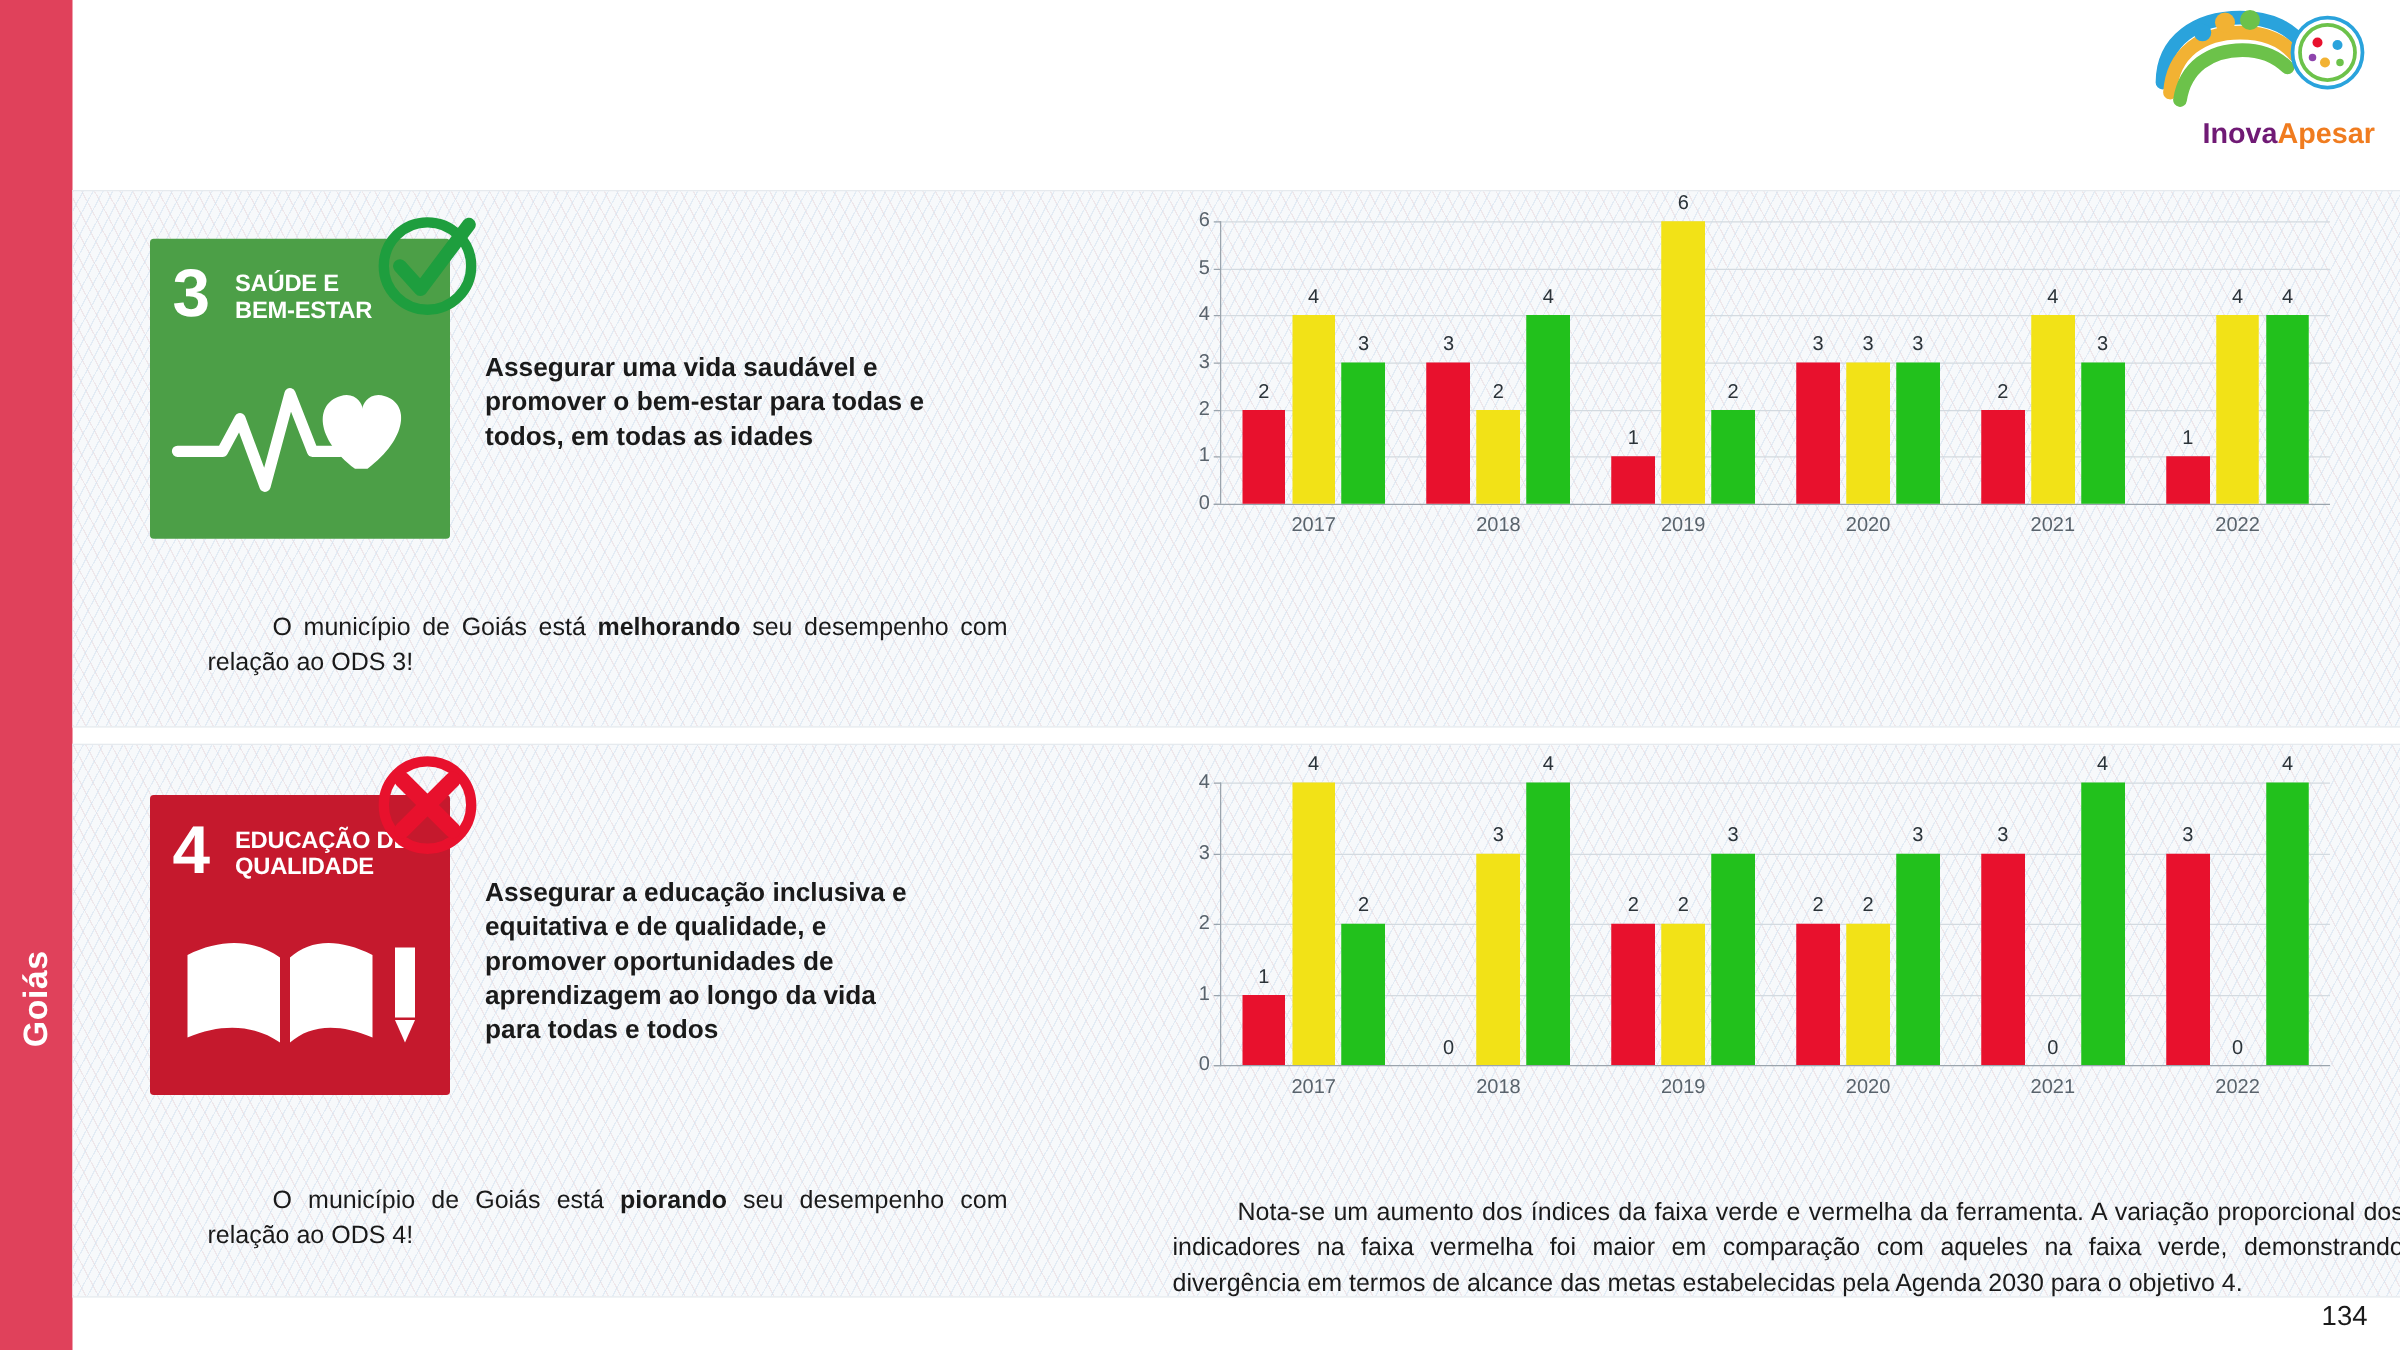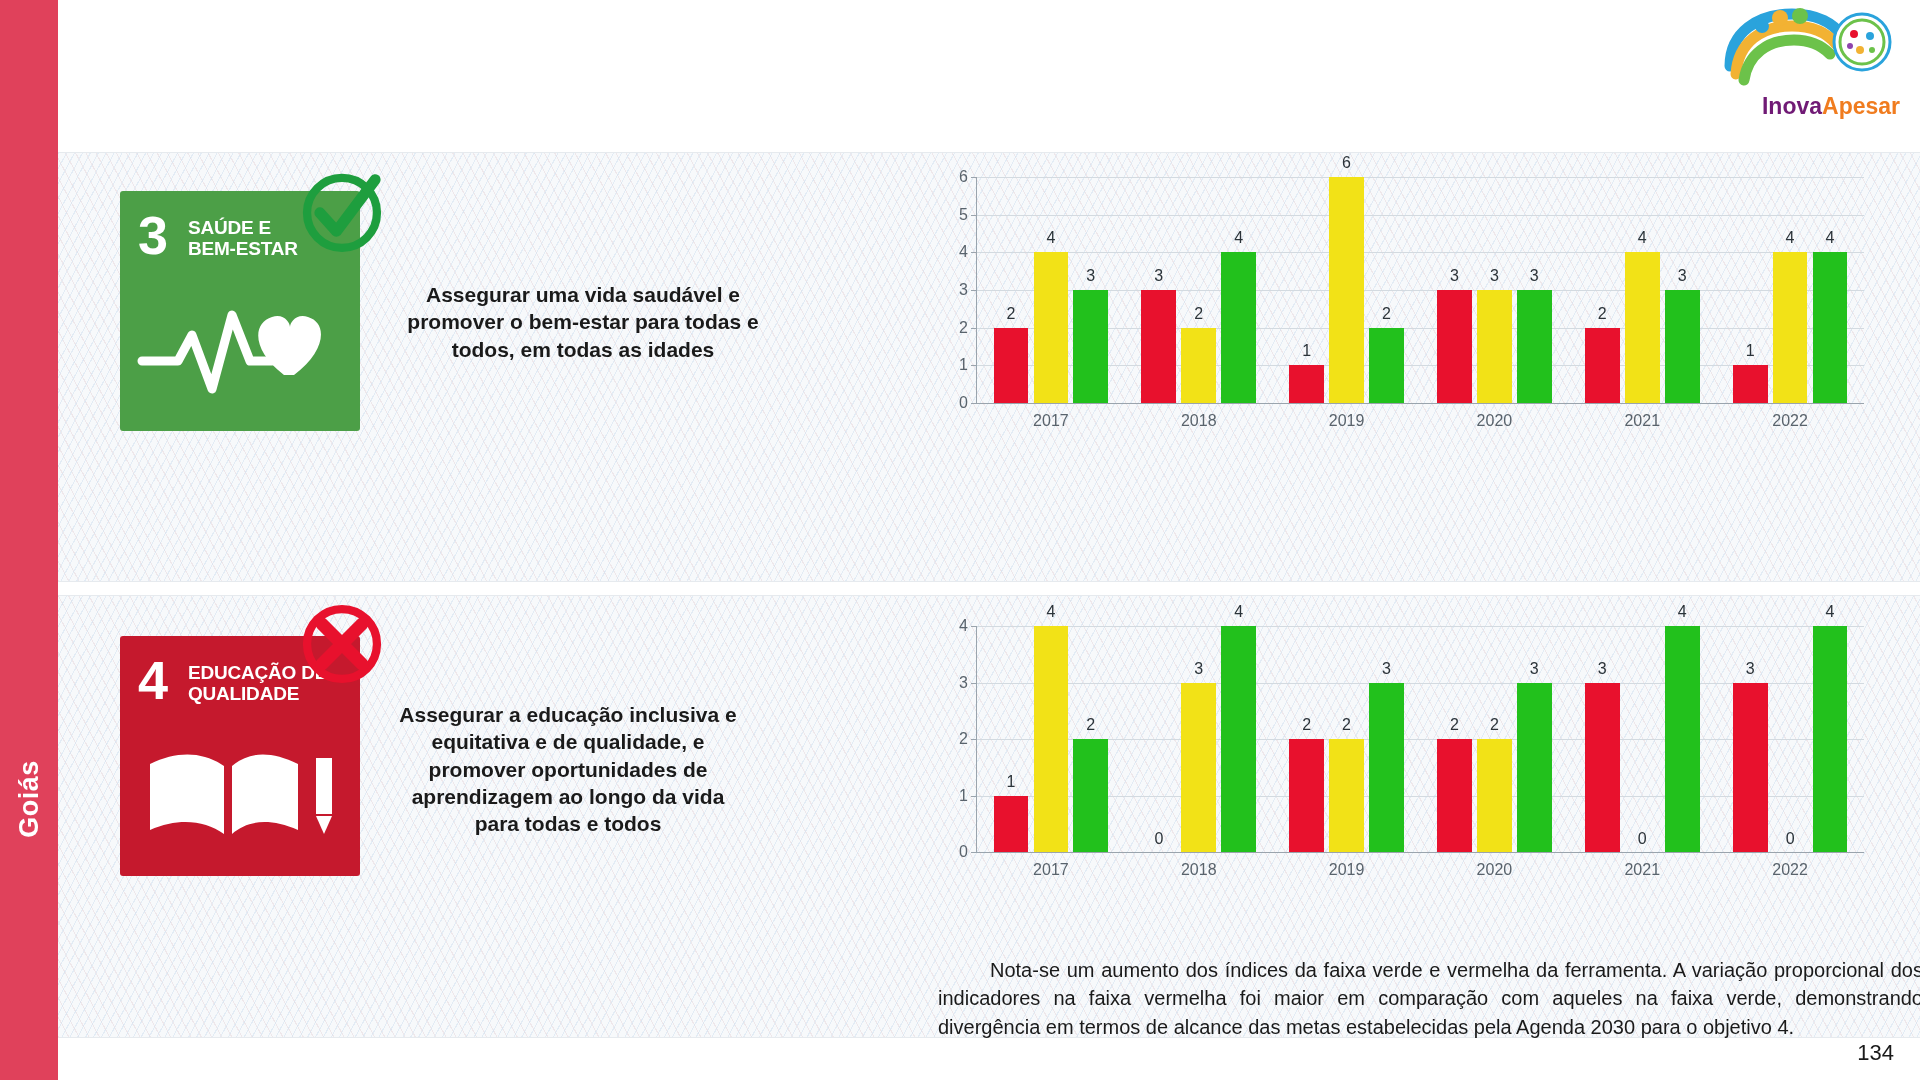--- a/index.html
+++ b/index.html
@@ -97,21 +97,21 @@
     position: absolute;
     width: 92px; height: 92px;
   }
 
   
   .ods-title {
     position: absolute;
     font-size: 21px;
     font-weight: bold;
     color: #1a1a1a;
-    text-align: center;
+    text-align: left;
     line-height: 1.3;
   }
   .para {
     position: absolute;
     font-size: 20px;
     color: #1a1a1a;
     line-height: 1.42;
     text-align: justify;
   }
   .para b { font-weight: bold; }
@@ -234,20 +234,23 @@
       </svg>
     </div>
 
     <svg class="mark" style="left:238px; top:12px;" viewBox="0 0 100 100">
       <circle cx="50" cy="52" r="38" fill="none" stroke="#1e9e3e" stroke-width="9"></circle>
       <path d="M26 52 L44 72 L86 16" fill="none" stroke="#1e9e3e" stroke-width="12" stroke-linecap="round" stroke-linejoin="round"></path>
     </svg>
 
     <div class="ods-title" style="left:330px; top:128px; width:390px;">Assegurar uma vida saudável e promover o bem-estar para todas e todos, em todas as idades</div>
 
+    <div class="para indent" style="left:108px; top:335px; width:640px;">
+      <span>O município de Goiás está </span><b>melhorando</b><span> seu desempenho com relação ao ODS 3!</span>
+    </div>
 
     <div class="chart" style="left:872px; top:14px; width:940px; height:270px;">
       <div class="plot" id="plot0">
           <div class="axis-base" style="top: 226px;"></div>
           <div class="ytickmark" style="top: 226px;"></div>
           <div class="ytick" style="top: 226px;">0</div>
           <div class="gridline" style="top: 188.333px;"></div>
           <div class="ytickmark" style="top: 188.333px;"></div>
           <div class="ytick" style="top: 188.333px;">1</div>
           <div class="gridline" style="top: 150.667px;"></div>
@@ -347,20 +350,23 @@
       </svg>
     </div>
 
     <svg class="mark" style="left:238px; top:2px;" viewBox="0 0 100 100">
       <circle cx="50" cy="50" r="38" fill="none" stroke="#e8112d" stroke-width="9"></circle>
       <path d="M28 28 L72 72 M72 28 L28 72" fill="none" stroke="#e8112d" stroke-width="14" stroke-linecap="round"></path>
     </svg>
 
     <div class="ods-title" style="left:330px; top:68px; width:360px;margin-top:37px;">Assegurar a educação inclusiva e equitativa e de qualidade, e promover oportunidades de aprendizagem ao longo da vida para todas e todos</div>
 
+    <div class="para indent" style="left:108px; top:350px; width:640px;">
+      <span>O município de Goiás está </span><b>piorando</b><span> seu desempenho com relação ao ODS 4!</span>
+    </div>
 
     <div class="chart" style="left:872px; top:20px; width:940px; height:270px;">
       <div class="plot" id="plot1">
           <div class="axis-base" style="top: 226px;"></div>
           <div class="ytickmark" style="top: 226px;"></div>
           <div class="ytick" style="top: 226px;">0</div>
           <div class="gridline" style="top: 169.5px;"></div>
           <div class="ytickmark" style="top: 169.5px;"></div>
           <div class="ytick" style="top: 169.5px;">1</div>
           <div class="gridline" style="top: 113px;"></div>

